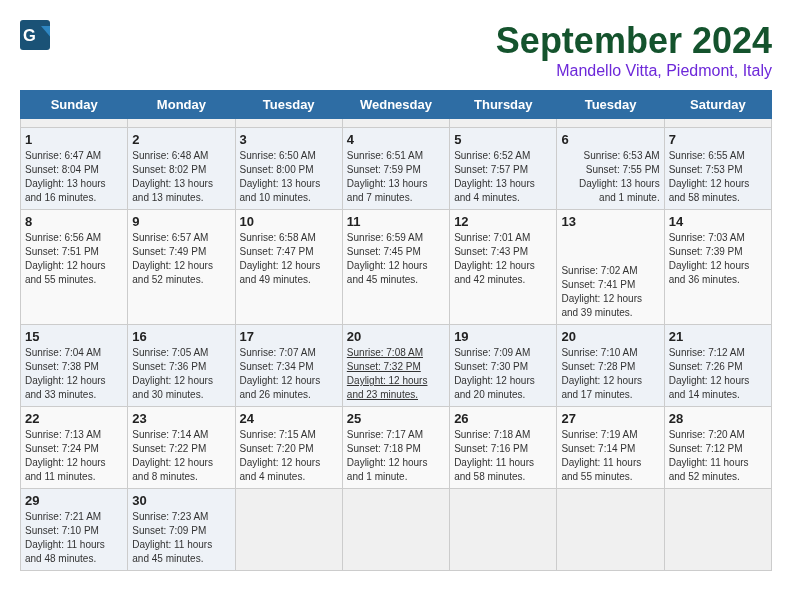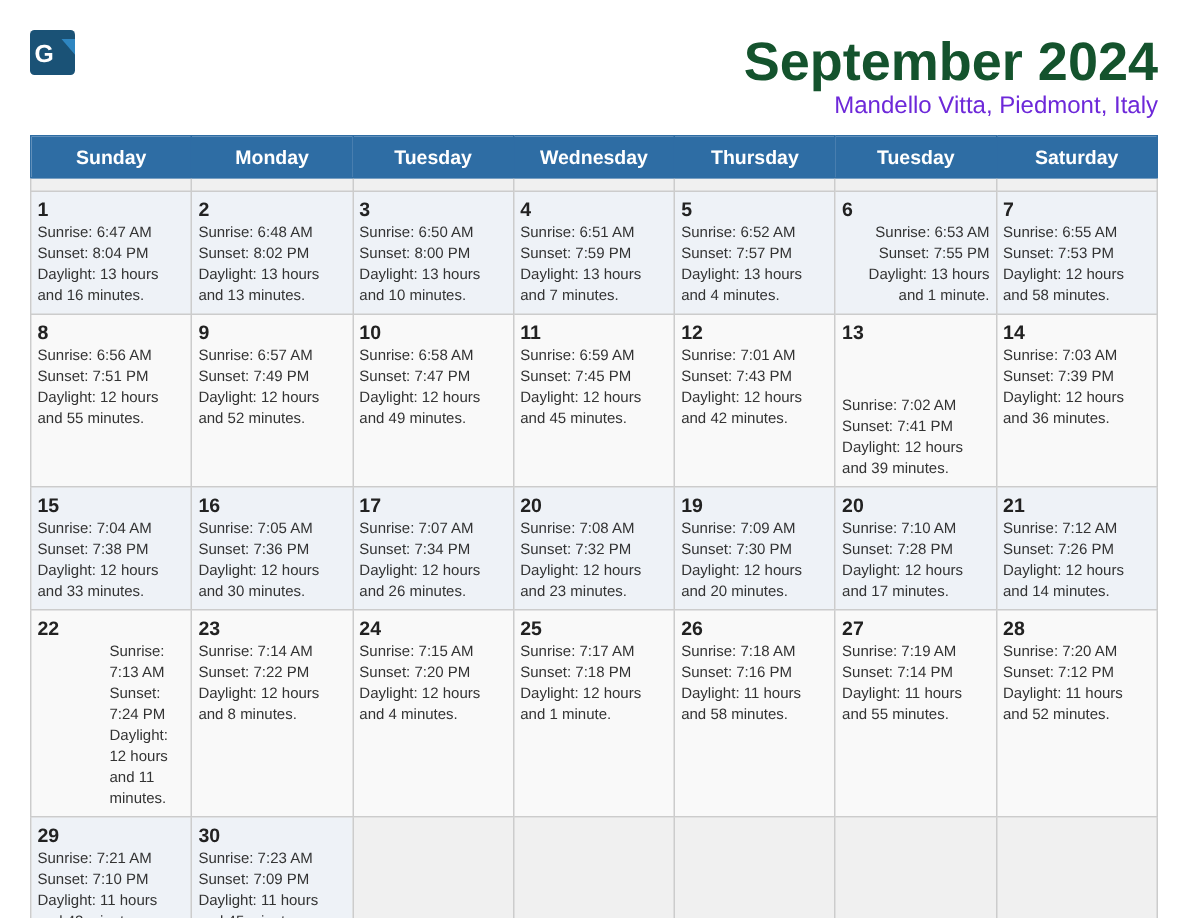--- a/index.html
+++ b/index.html
@@ -242,21 +242,21 @@
         </td>
         <td>
           <span class="day-num">17</span>
           <div class="day-detail" style="white-space: pre-line;">Sunrise: 7:07 AM
 Sunset: 7:34 PM
 Daylight: 12 hours
 and 26 minutes.</div>
         </td>
         <td>
           <span class="day-num">20</span>
-          <div class="day-detail" style="white-space: pre-line;">Sunrise: 7:08 AM
+          <div class="day-detail" style="white-space: pre-line; text-decoration: underline;">Sunrise: 7:08 AM
 Sunset: 7:32 PM
 Daylight: 12 hours
 and 23 minutes.</div>
         </td>
         <td>
           <span class="day-num">19</span>
           <div class="day-detail" style="white-space: pre-line;">Sunrise: 7:09 AM
 Sunset: 7:30 PM
 Daylight: 12 hours
 and 20 minutes.</div>
@@ -272,21 +272,21 @@
           <span class="day-num">21</span>
           <div class="day-detail" style="white-space: pre-line;">Sunrise: 7:12 AM
 Sunset: 7:26 PM
 Daylight: 12 hours
 and 14 minutes.</div>
         </td>
       </tr>
       <tr>
         <td>
           <span class="day-num">22</span>
-          <div class="day-detail" style="white-space: pre-line; margin-left: 48px;">Sunrise: 7:13 AM
+          <div class="day-detail" style="white-space: pre-line;">Sunrise: 7:13 AM
 Sunset: 7:24 PM
 Daylight: 12 hours
 and 11 minutes.</div>
         </td>
         <td>
           <span class="day-num">23</span>
           <div class="day-detail" style="white-space: pre-line;">Sunrise: 7:14 AM
 Sunset: 7:22 PM
 Daylight: 12 hours
 and 8 minutes.</div>

